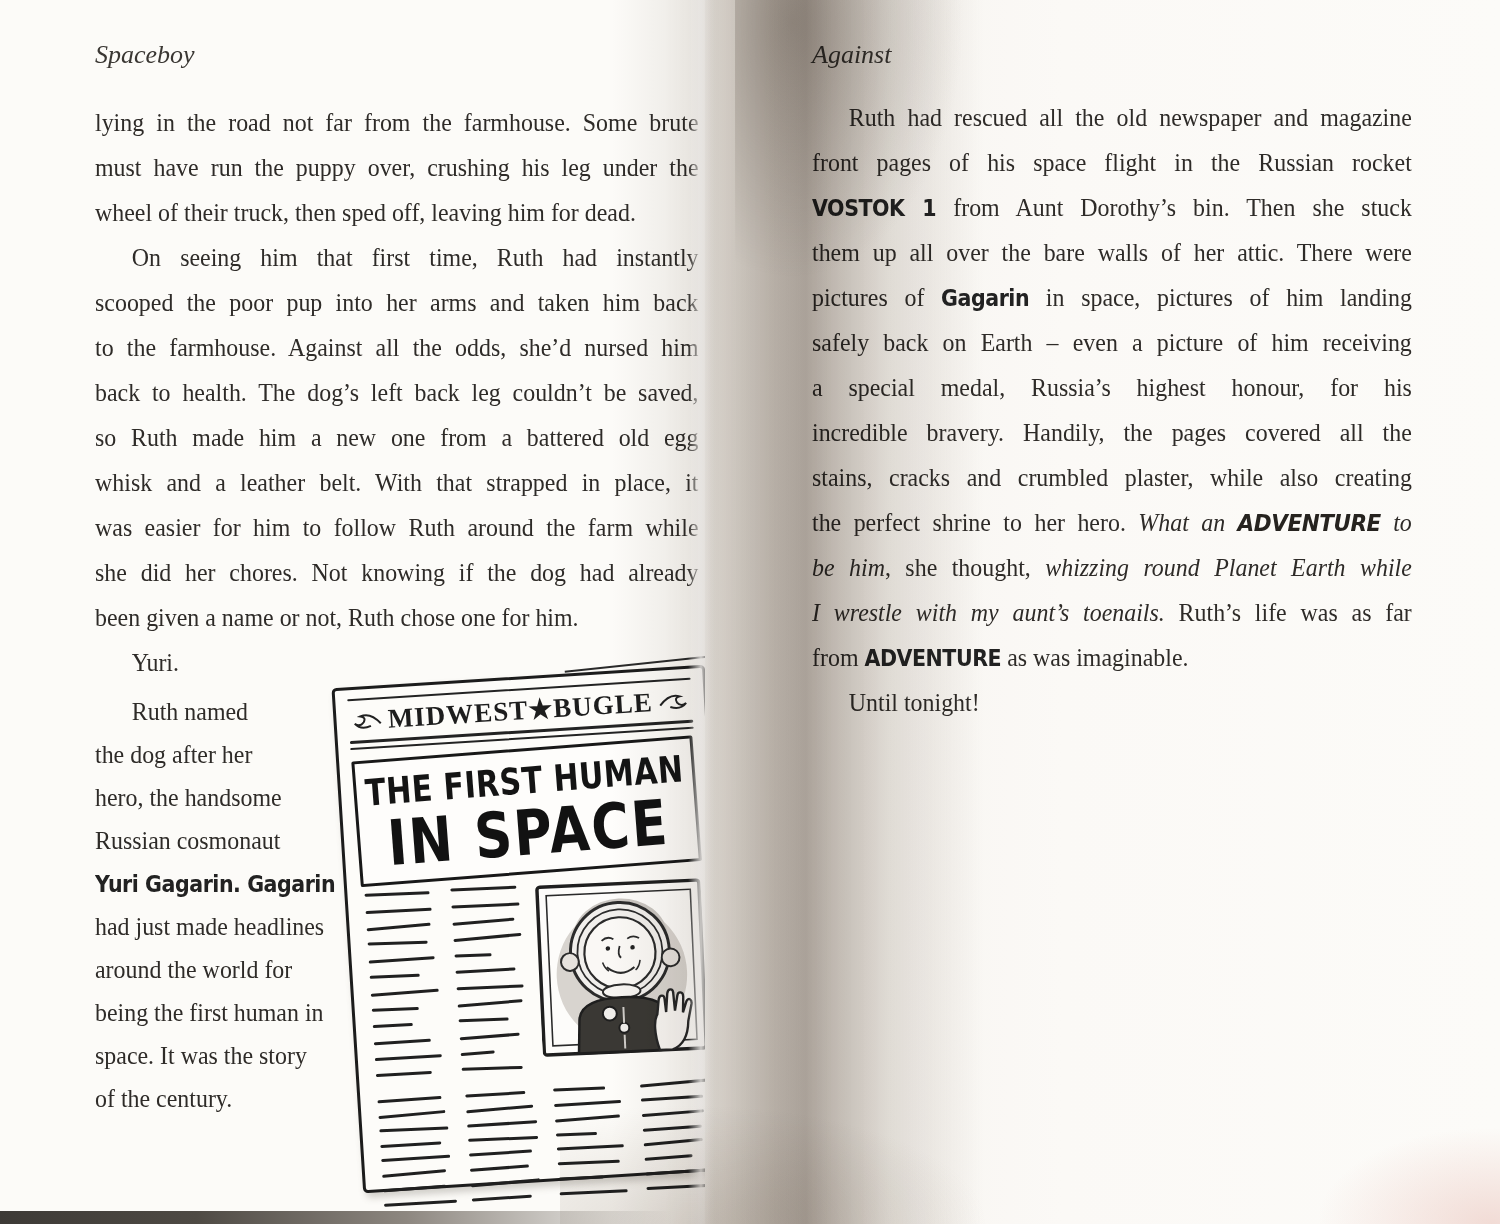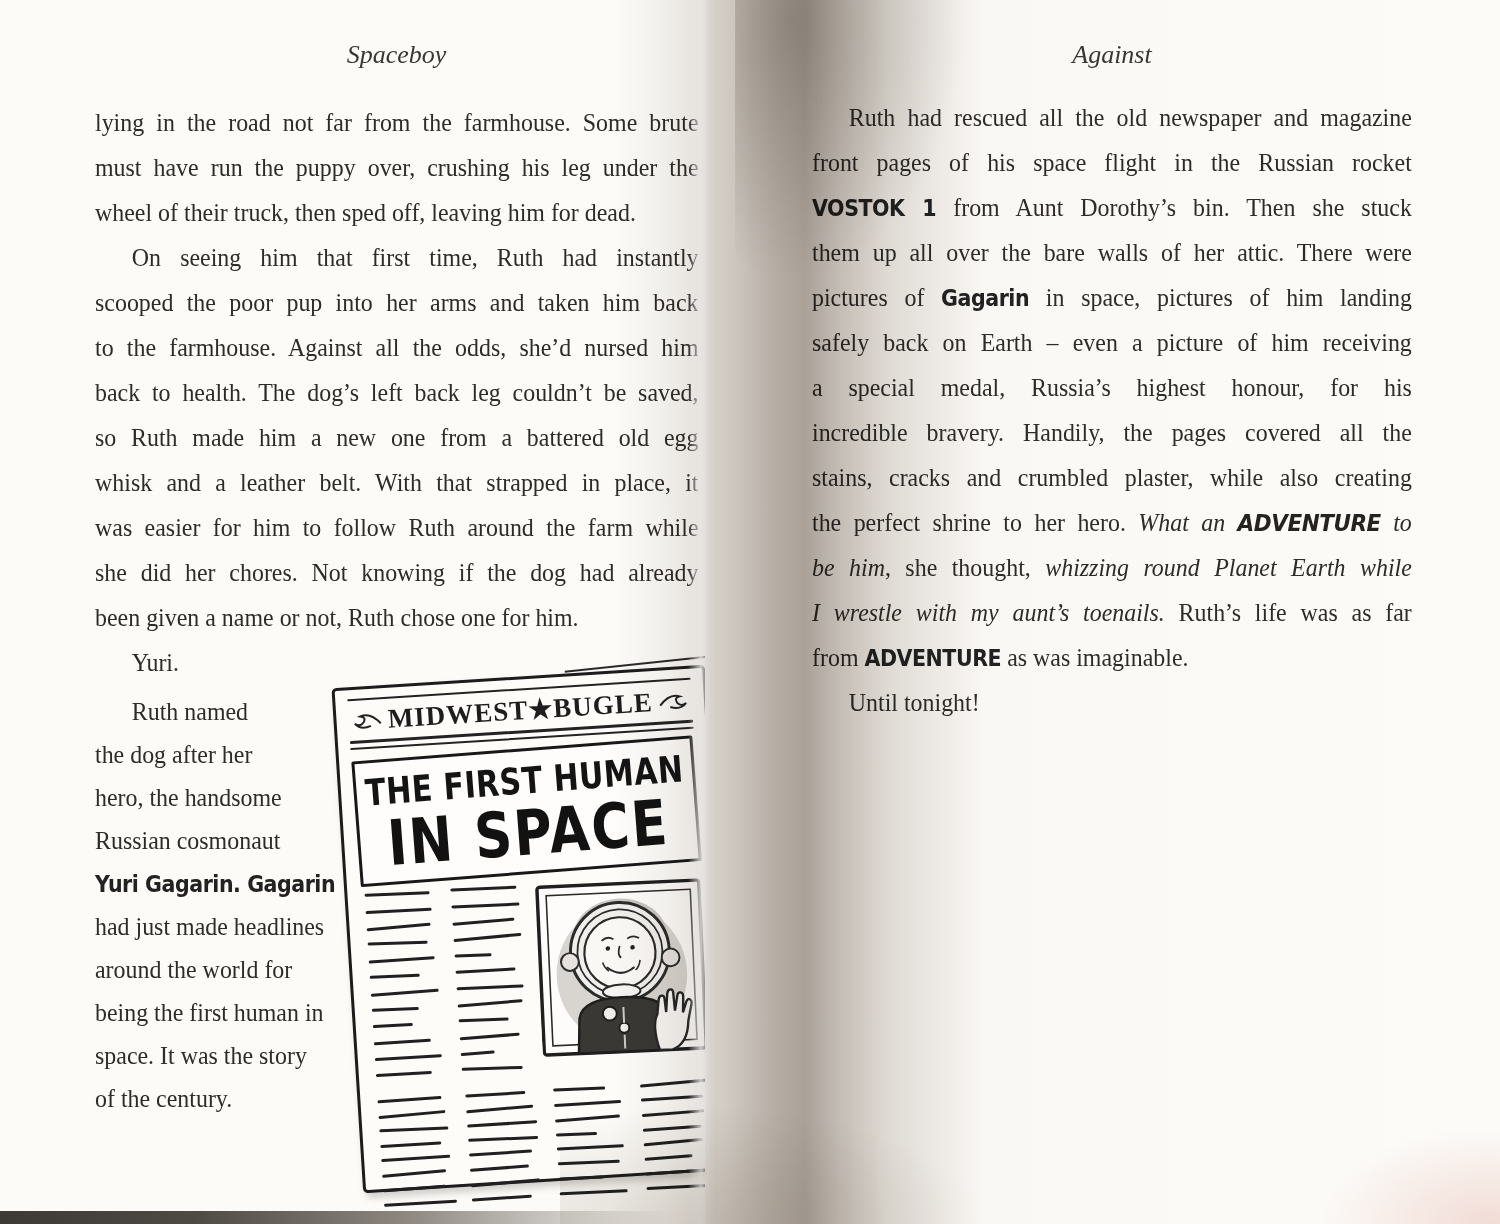--- a/index.html
+++ b/index.html
@@ -4,21 +4,21 @@
 <style>
   html,body{margin:0;padding:0;}
   body{width:1500px;height:1224px;overflow:hidden;background:#f3f1ee;font-family:"Liberation Serif",serif;}
   .stage{position:absolute;inset:0;width:1500px;height:1224px;background:#fbfaf7;}
 
   
   .page-left{position:absolute;left:0;top:0;width:705px;height:1224px;background:#fcfbf8;}
   .page-right{position:absolute;left:705px;top:0;width:795px;height:1224px;
     background:linear-gradient(90deg,#efece7 0%,#f7f5f1 18%,#fbf9f6 45%,#fcfbf8 100%);}
 
-  .page-header{position:absolute;top:40px;font-style:italic;font-size:26px;color:#3a3733;text-align:center;}
+  .page-header{position:absolute;top:40px;font-style:italic;font-size:26px;color:#3a3733;}
   #hdr-left{left:95px;width:603px;}
   #hdr-right{left:812px;width:600px;}
 
   
   .text-block{position:absolute;transform:scaleX(0.92);transform-origin:0 0;color:#2e2b28;}
   .tline{font-size:26px;line-height:45px;height:45px;overflow:hidden;text-align:left;}
   .tline.just{text-align:justify;}
   .tline.just::after{content:"";display:inline-block;width:100%;height:0;}
   .tline.ind{text-indent:40px;}
   #main-left{left:95px;top:100px;width:656px;}

